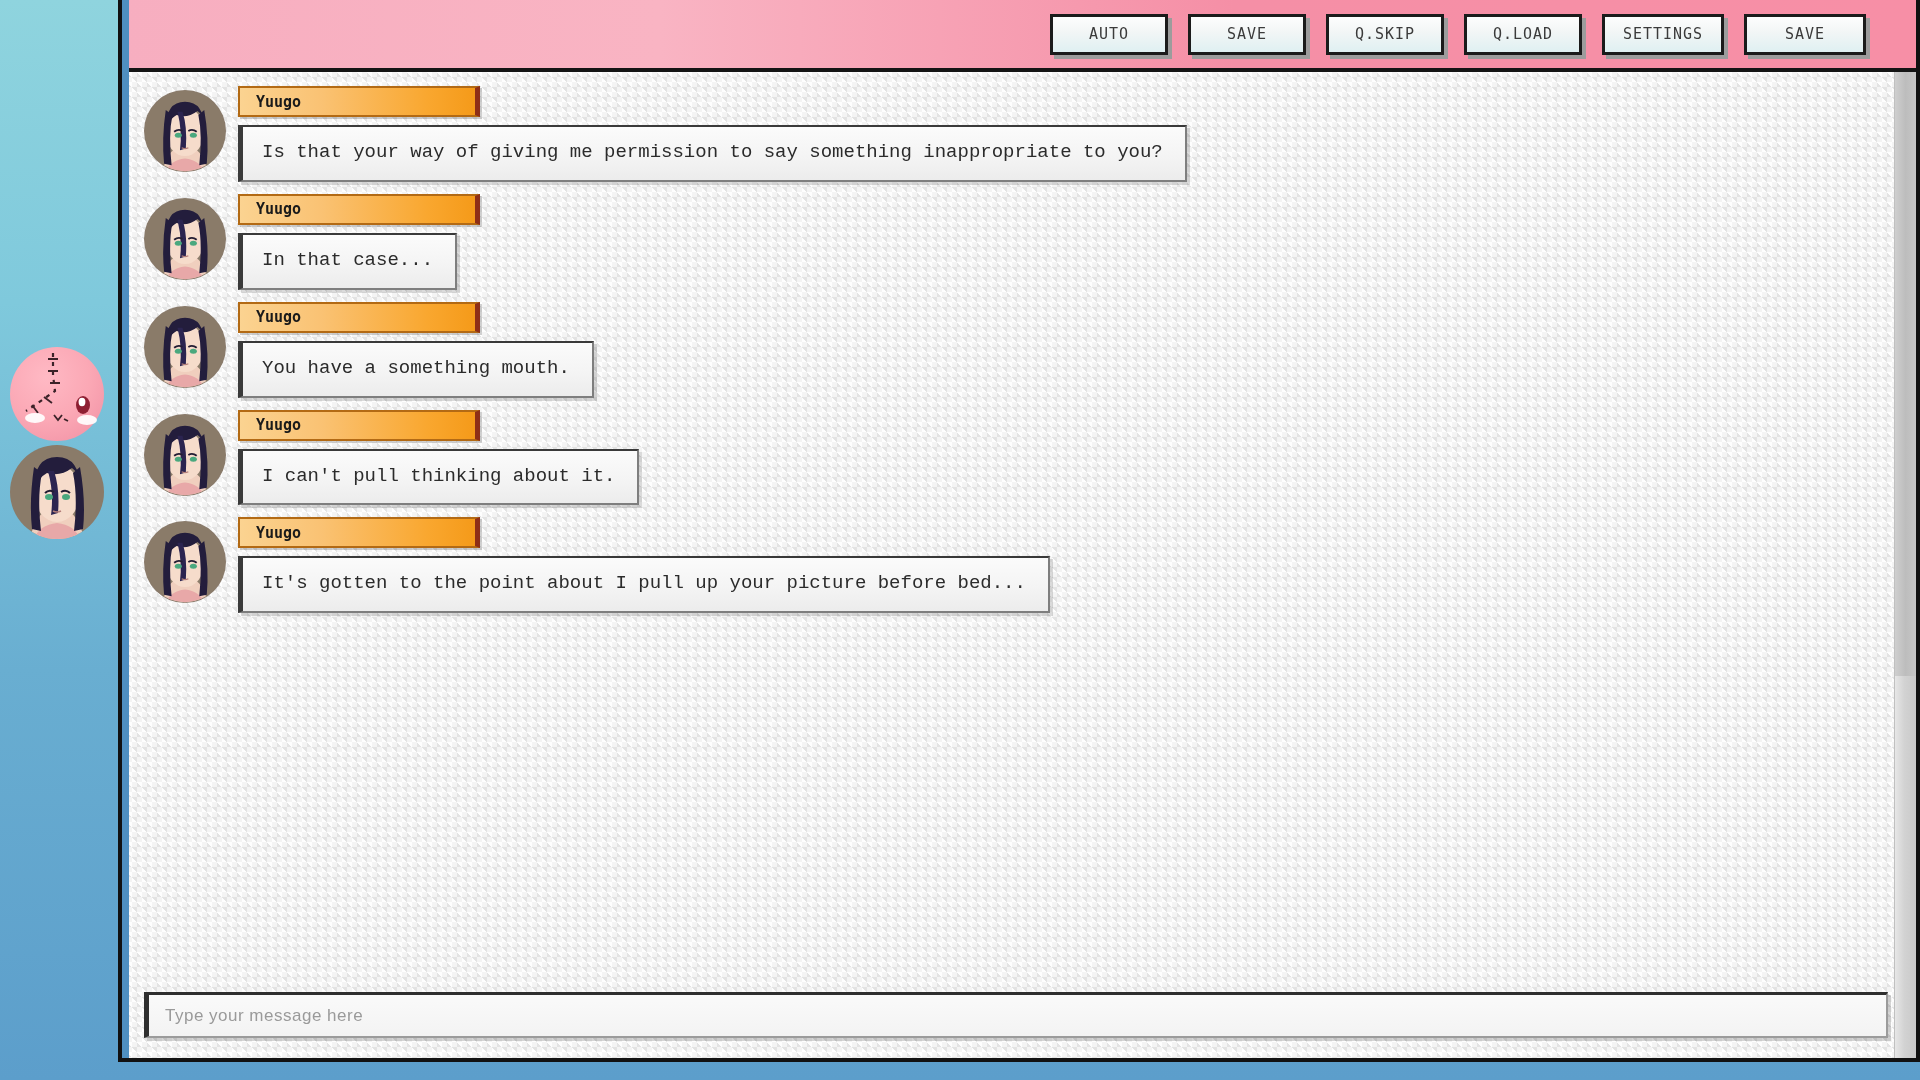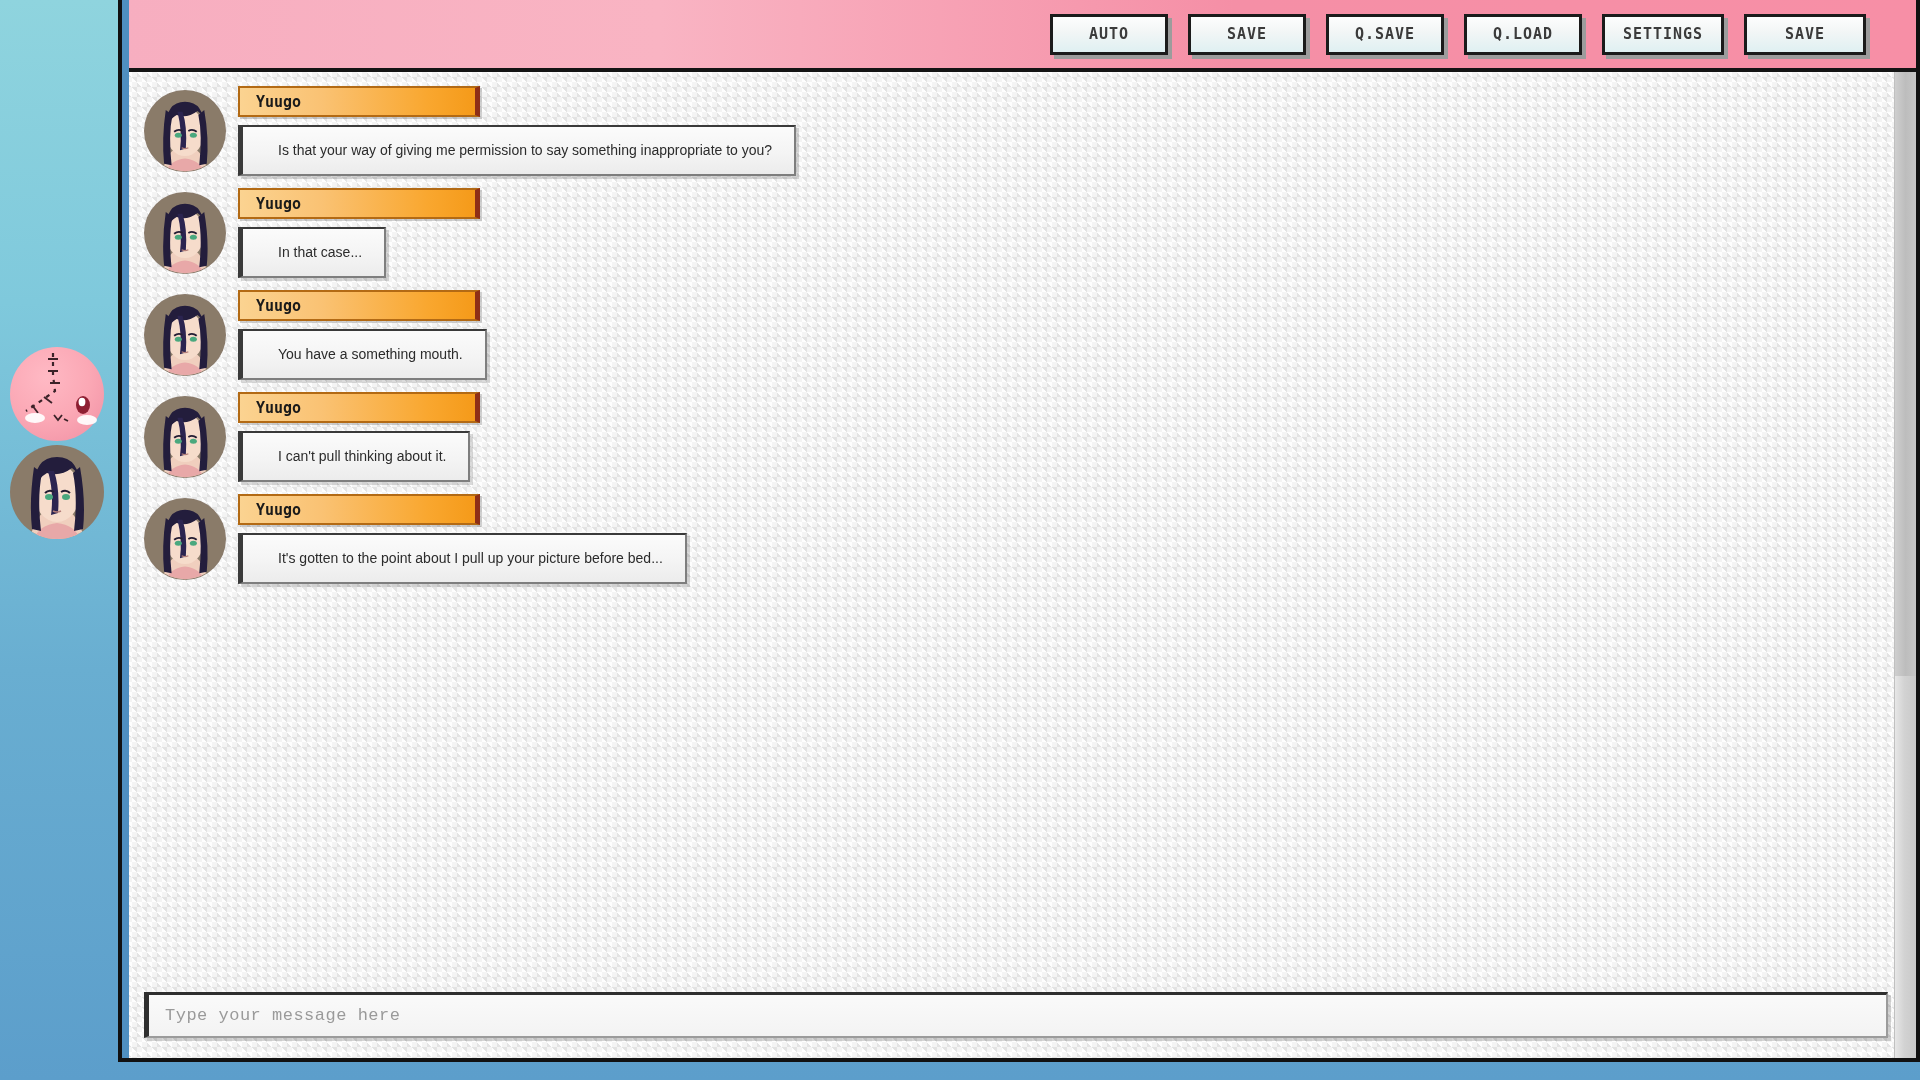--- a/index.html
+++ b/index.html
@@ -40,21 +40,21 @@
     display:flex; align-items:center; justify-content:flex-end;
     padding-right:50px; gap:20px;
   }
   .tb-btn{
     position:relative;
     height:41px; min-width:118px; padding:0 10px;
     background:linear-gradient(180deg,#fdfdfd 0%,#f3f6f6 40%,#dff0f2 100%);
     border:3px solid #1b1b1b;
     display:flex; align-items:center; justify-content:center;
     font-family:"DejaVu Sans Mono", monospace;
-    font-size:15px; font-weight:700; letter-spacing:1px;
+    font-size:15px; font-weight:400; letter-spacing:1px;
     color:#3b3b3b; cursor:pointer; user-select:none;
     box-shadow:4px 4px 0 0 #9c9c9c;
   }
   .tb-btn.wide{ min-width:122px; }
 
   
   #chatwrap{
     position:relative; flex:1 1 auto; min-height:0;
     background:#f2f2f2;
     display:flex; flex-direction:column;
@@ -104,23 +104,23 @@
     margin-bottom:8px;
   }
 
   
   .bubble{
     position:relative;
     background:linear-gradient(180deg,#fbfbfb 0%,#f4f4f4 55%,#ececec 100%);
     border:2px solid #7e7e7e;
     border-left:5px solid #3a3a3a;
     border-top:2px solid #3a3a3a;
-    padding:15px 22px 16px 35px;
-    font-family:Liberation Sans, sans-serif;
-    font-size:14px; color:#2b2b2b; line-height:1.15;
+    padding:15px 22px 16px 19px;
+    font-family:Liberation Mono, monospace;
+    font-size:19px; color:#2b2b2b; line-height:1.15;
     box-shadow:3px 3px 0 0 rgba(0,0,0,.14);
     white-space:nowrap;
   }
 
   
   #scrollbar{
     position:absolute; z-index:6;
     top:0; right:0; width:22px; bottom:0;
     background:linear-gradient(90deg,#e7e7e7 0%,#d2d2d2 45%,#c9c9c9 100%);
     border-left:1px solid #c0c0c0;
@@ -142,21 +142,21 @@
     flex:1 1 auto; height:46px;
     background:linear-gradient(180deg,#fafafa 0%,#f3f3f3 100%);
     border:2px solid #9b9b9b;
     border-left:5px solid #2f2f2f;
     border-top:3px solid #2f2f2f;
     display:flex; align-items:center; padding-left:16px;
     box-shadow:3px 3px 0 0 rgba(0,0,0,.16);
     cursor:text;
   }
   #inputplaceholder{
-    font-family:Liberation Mono, monospace;
+    font-family:Liberation Sans, sans-serif;
     font-size:17px; color:#9a9a9a; letter-spacing:.5px;
   }
 
   
   #sidebar{
     position:absolute; left:0; top:0; width:118px; height:1080px;
     z-index:40; pointer-events:none;
   }
   .side-char{ position:absolute; left:8px; width:98px; height:98px; pointer-events:auto; cursor:pointer; }
   #side-char-0{ top:345px; }
@@ -218,21 +218,21 @@
         </g>
       </svg>
     </div>
   </div>
 
   <div id="window">
 
     <div id="topbar">
       <div class="tb-btn">AUTO</div>
       <div class="tb-btn">SAVE</div>
-      <div class="tb-btn">Q.SAVE</div>
+      <div class="tb-btn">Q.SKIP</div>
       <div class="tb-btn">Q.LOAD</div>
       <div class="tb-btn wide">SETTINGS</div>
       <div class="tb-btn wide">SAVE</div>
     </div>
 
     <div id="chatwrap">
       <div class="waffle"></div>
 
       <div id="messages">
 

